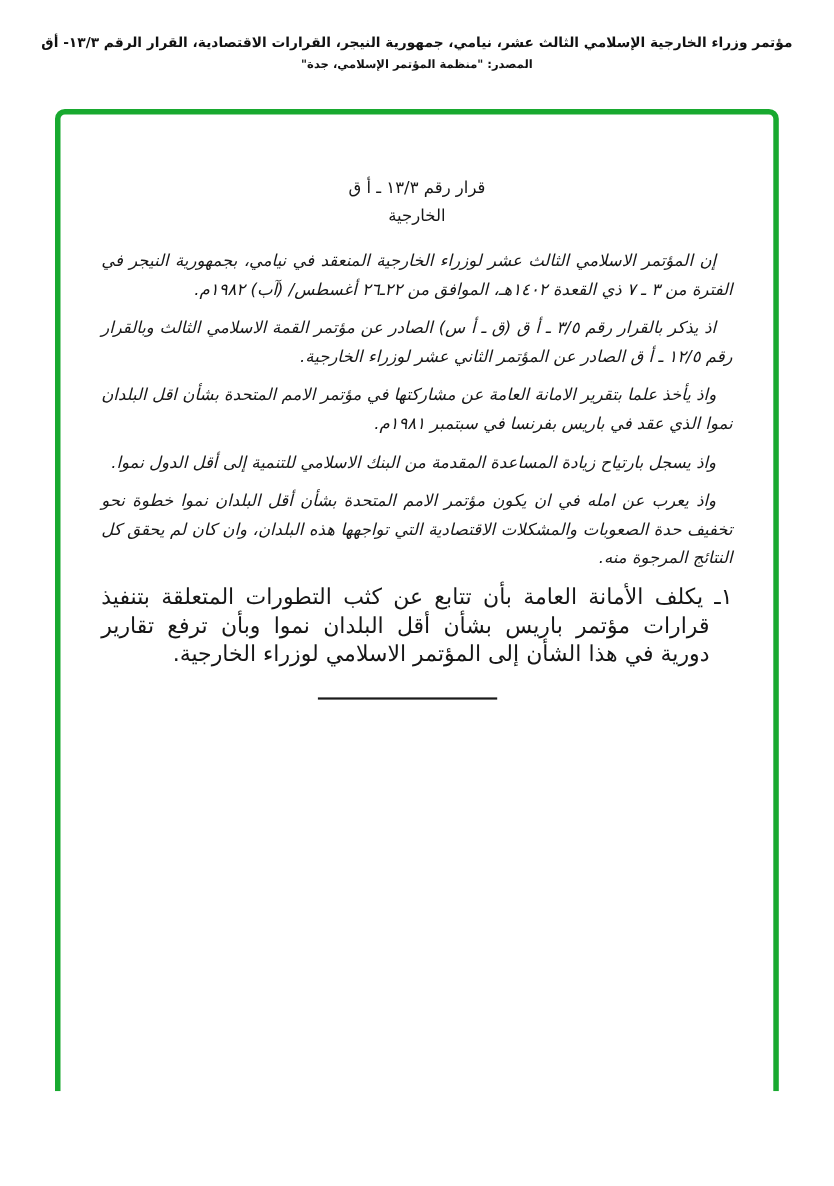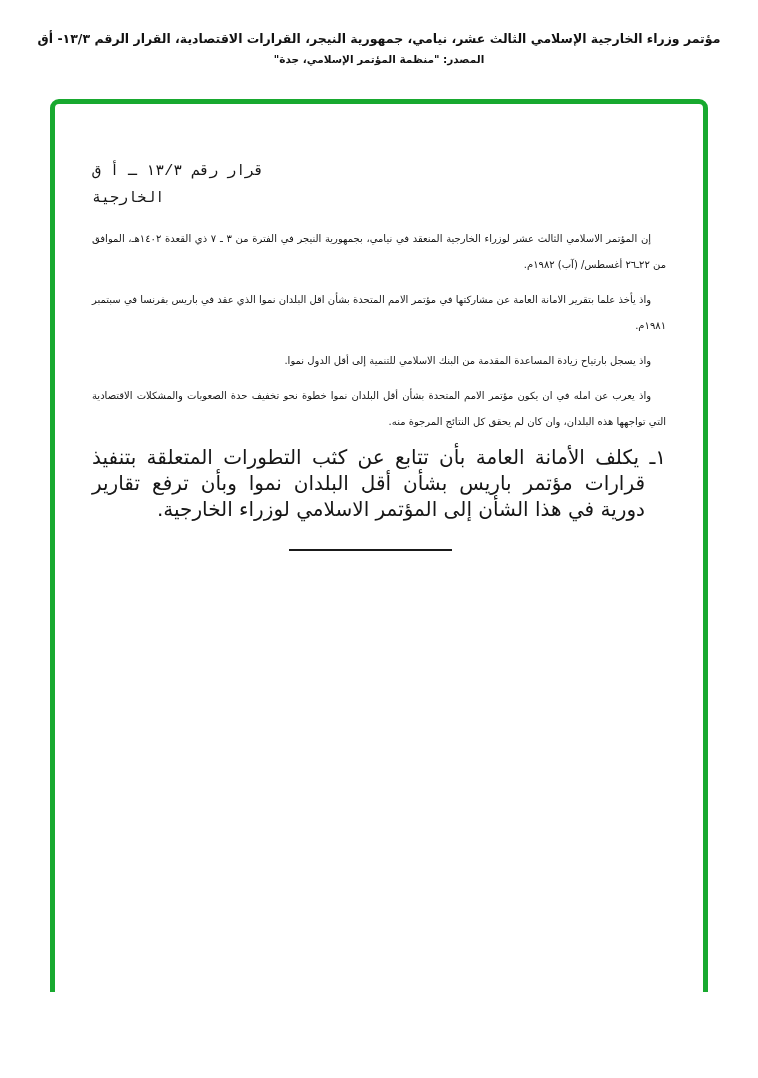--- a/index.html
+++ b/index.html
@@ -50,45 +50,45 @@
   .doc-content {
     position: absolute;
     top: 0;
     left: 0;
     right: 0;
     box-sizing: border-box;
     padding: 57px 37px 0 37px;
     direction: rtl;
   }
   .title-block {
-    text-align: left;
-    font-family: Liberation Mono, monospace;
+    text-align: center;
   }
   .title1 {
     font-size: 15px;
     letter-spacing: 0.5px;
   }
   .title2 {
     font-size: 15px;
     margin-top: 8px;
   }
   .title3 {
     font-size: 16px;
     font-weight: bold;
     margin-top: 7px;
   }
   .body-text {
     margin-top: 19px;
   }
   .para {
-    font-size: 10px;
+    font-size: 15px;
     line-height: 26px;
     text-align: justify;
     text-indent: 15px;
     margin-bottom: 9px;
+    font-style: italic;
   }
   .item {
     font-size: 20px;
     line-height: 26px;
     text-align: justify;
     padding-right: 21px;
     text-indent: -21px;
     margin-bottom: 9px;
   }
   .divider {
@@ -112,20 +112,21 @@
   <div class="doc-border" style="border-color: rgb(24, 169, 47);">
     <div class="doc-content">
 
       <div class="title-block">
         <div class="title1">قرار رقم ١٣/٣ ـ أ ق</div>
         <div class="title2">الخارجية</div>
       </div>
 
       <div class="body-text">
         <div class="para">إن المؤتمر الاسلامي الثالث عشر لوزراء الخارجية المنعقد في نيامي، بجمهورية النيجر في الفترة من ٣ ـ ٧ ذي القعدة ١٤٠٢هـ، الموافق من ٢٢ـ٢٦ أغسطس/ (آب) ١٩٨٢م.</div>
+        <div class="para">اذ يذكر بالقرار رقم ٣/٥ ـ أ ق (ق ـ أ س) الصادر عن مؤتمر القمة الاسلامي الثالث وبالقرار رقم ١٢/٥ ـ أ ق الصادر عن المؤتمر الثاني عشر لوزراء الخارجية.</div>
         <div class="para">واذ يأخذ علما بتقرير الامانة العامة عن مشاركتها في مؤتمر الامم المتحدة بشأن اقل البلدان نموا الذي عقد في باريس بفرنسا في سبتمبر ١٩٨١م.</div>
         <div class="para">واذ يسجل بارتياح زيادة المساعدة المقدمة من البنك الاسلامي للتنمية إلى أقل الدول نموا.</div>
         <div class="para">واذ يعرب عن امله في ان يكون مؤتمر الامم المتحدة بشأن أقل البلدان نموا خطوة نحو تخفيف حدة الصعوبات والمشكلات الاقتصادية التي تواجهها هذه البلدان، وان كان لم يحقق كل النتائج المرجوة منه.</div>
 
         <div class="item"><span>١ـ</span> <span>يكلف الأمانة العامة بأن تتابع عن كثب التطورات المتعلقة بتنفيذ قرارات مؤتمر باريس بشأن أقل البلدان نموا وبأن ترفع تقارير دورية في هذا الشأن إلى المؤتمر الاسلامي لوزراء الخارجية.</span></div>
 
         <div class="divider"></div>
       </div>
 
     </div>

